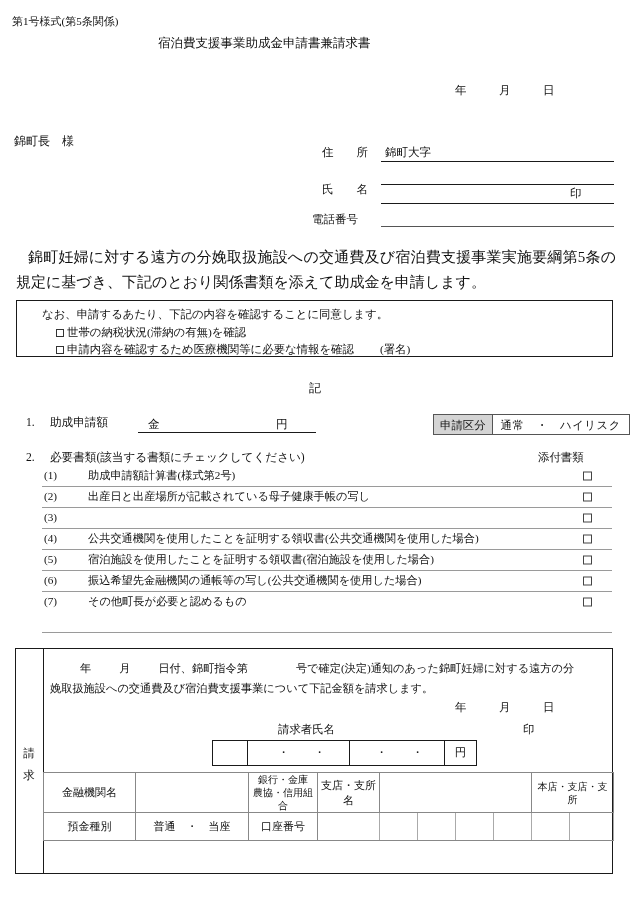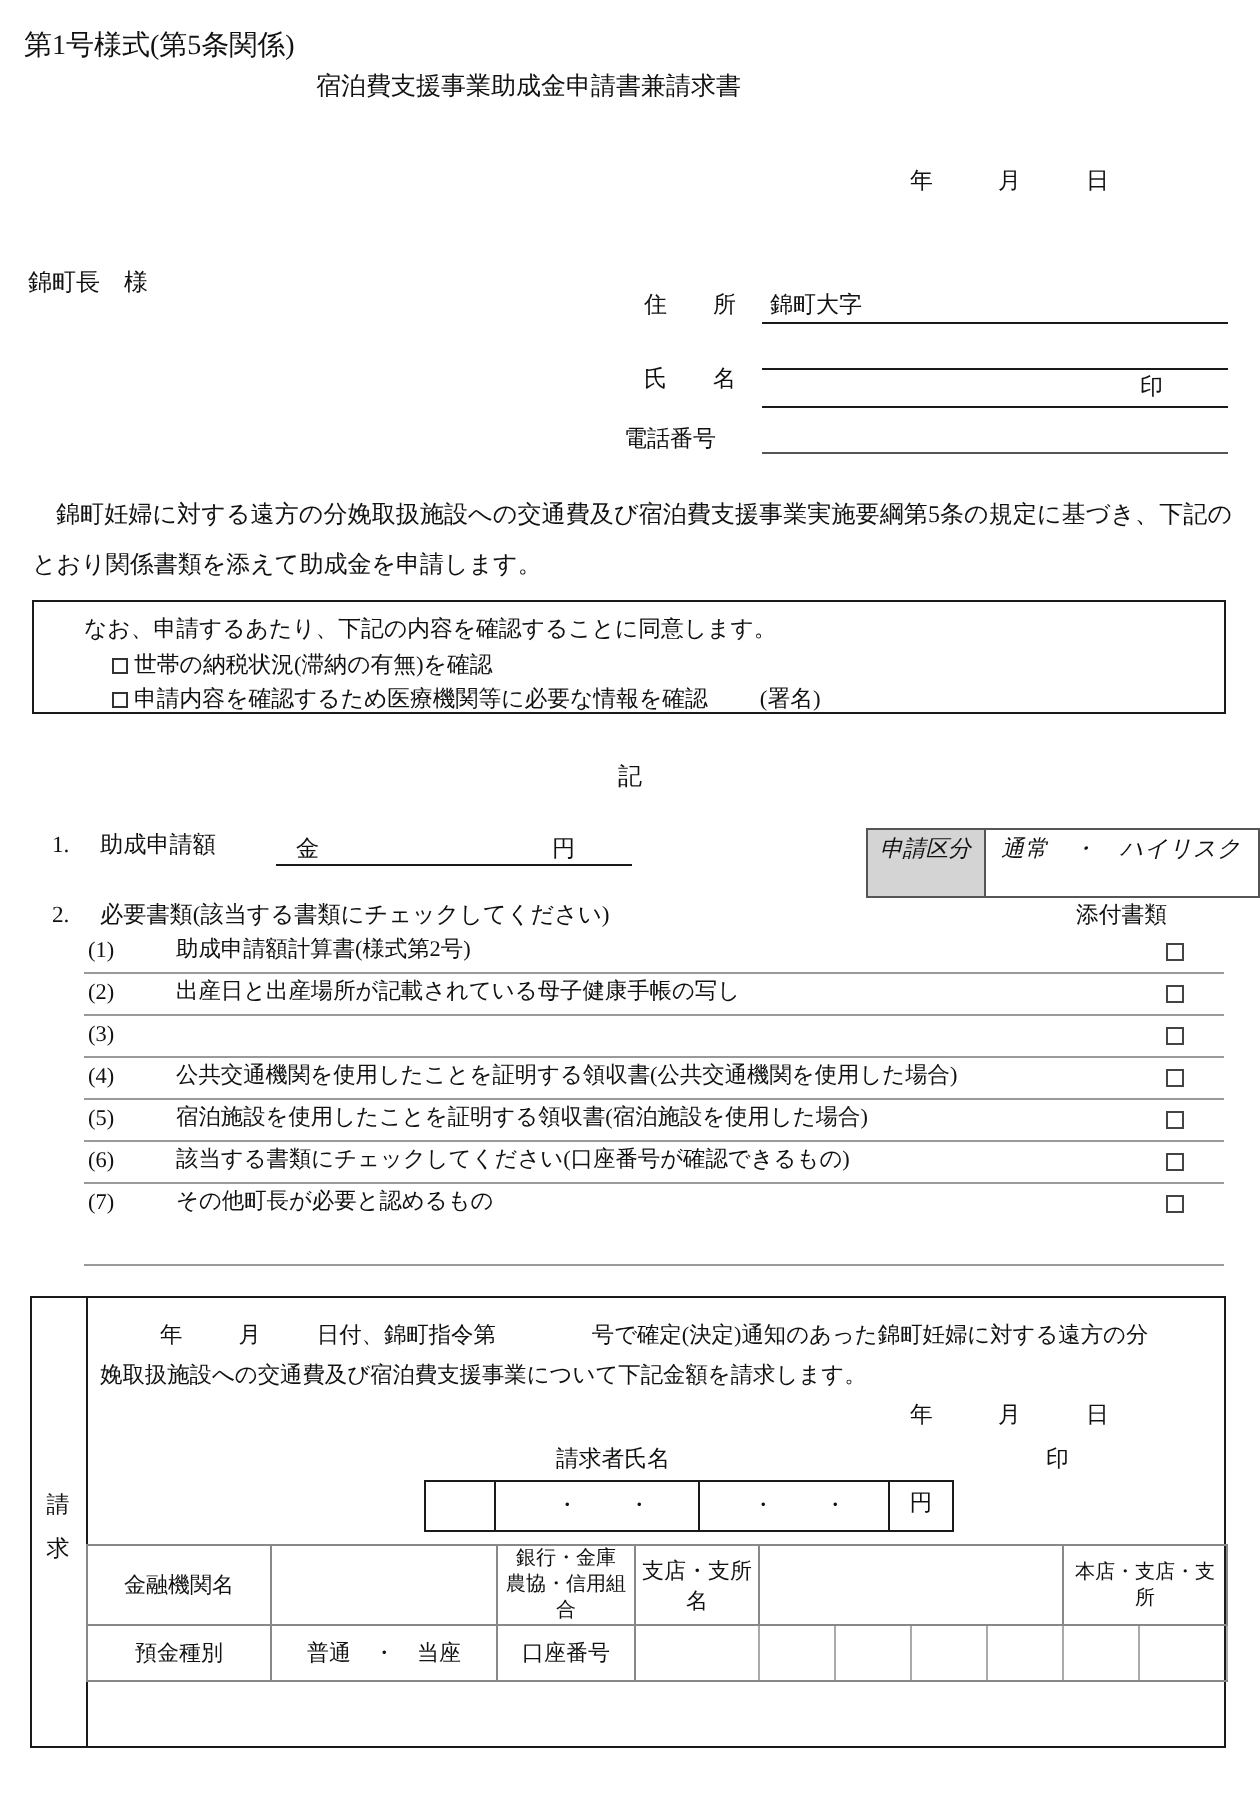--- a/index.html
+++ b/index.html
@@ -20,21 +20,21 @@
     position: absolute;
     left: 0; top: 0;
     width: 630px;
     height: 903px;
   }
 
   
   .form-no {
     position: absolute;
     left: 12px; top: 14px;
-    font-size: 14px;
+    font-size: 11px;
     white-space: nowrap;
   }
   .title-block {
     position: absolute;
     left: 158px; top: 33px;
     font-size: 12.5px;
     line-height: 21px;
     white-space: nowrap;
   }
   .date-line {
@@ -75,21 +75,21 @@
   .seal {
     position: absolute;
     font-size: 11.5px;
   }
 
   
   .para {
     position: absolute;
     left: 16px; top: 245px;
     width: 600px;
-    font-size: 12px;
+    font-size: 15px;
     line-height: 25px;
     text-indent: 12px;
     text-align: justify;
   }
   .consent-box {
     position: absolute;
     left: 16px; top: 300px;
     width: 597px;
     height: 57px;
     border: 1.4px solid #1a1a1a;
@@ -138,26 +138,25 @@
     font-size: 11.6px;
   }
   .amt-yen {
     position: absolute;
     left: 276px; top: 417px;
     font-size: 11.6px;
   }
   .kubun {
     position: absolute;
     left: 433px; top: 414px;
-    height: 35px;
+    height: 21px;
     display: flex;
     border: 1px solid #555;
     box-sizing: border-box;
     font-size: 11.4px;
-    font-style: italic;
   }
   .kubun .k-label {
     background: #d4d4d4;
     padding: 2px 6px 0 6px;
     border-right: 1px solid #555;
     line-height: 17px;
   }
   .kubun .k-opts {
     background: #ffffff;
     padding: 2px 8px 0 8px;
@@ -419,21 +418,21 @@
       <span class="rtext">公共交通機関を使用したことを証明する領収書(公共交通機関を使用した場合)</span>
       <span class="rcheck"></span>
     </div>
     <div class="doc-row">
       <span class="rnum">(5)</span>
       <span class="rtext">宿泊施設を使用したことを証明する領収書(宿泊施設を使用した場合)</span>
       <span class="rcheck"></span>
     </div>
     <div class="doc-row">
       <span class="rnum">(6)</span>
-      <span class="rtext">該当する書類にチェックしてください(口座番号が確認できるもの)</span>
+      <span class="rtext">振込希望先金融機関の通帳等の写し(公共交通機関を使用した場合)</span>
       <span class="rcheck"></span>
     </div>
     <div class="doc-row">
       <span class="rnum">(7)</span>
       <span class="rtext">その他町長が必要と認めるもの</span>
       <span class="rcheck"></span>
     </div>
   </div>
   <div class="doc-bottom" style="top:632px;"></div>
 

